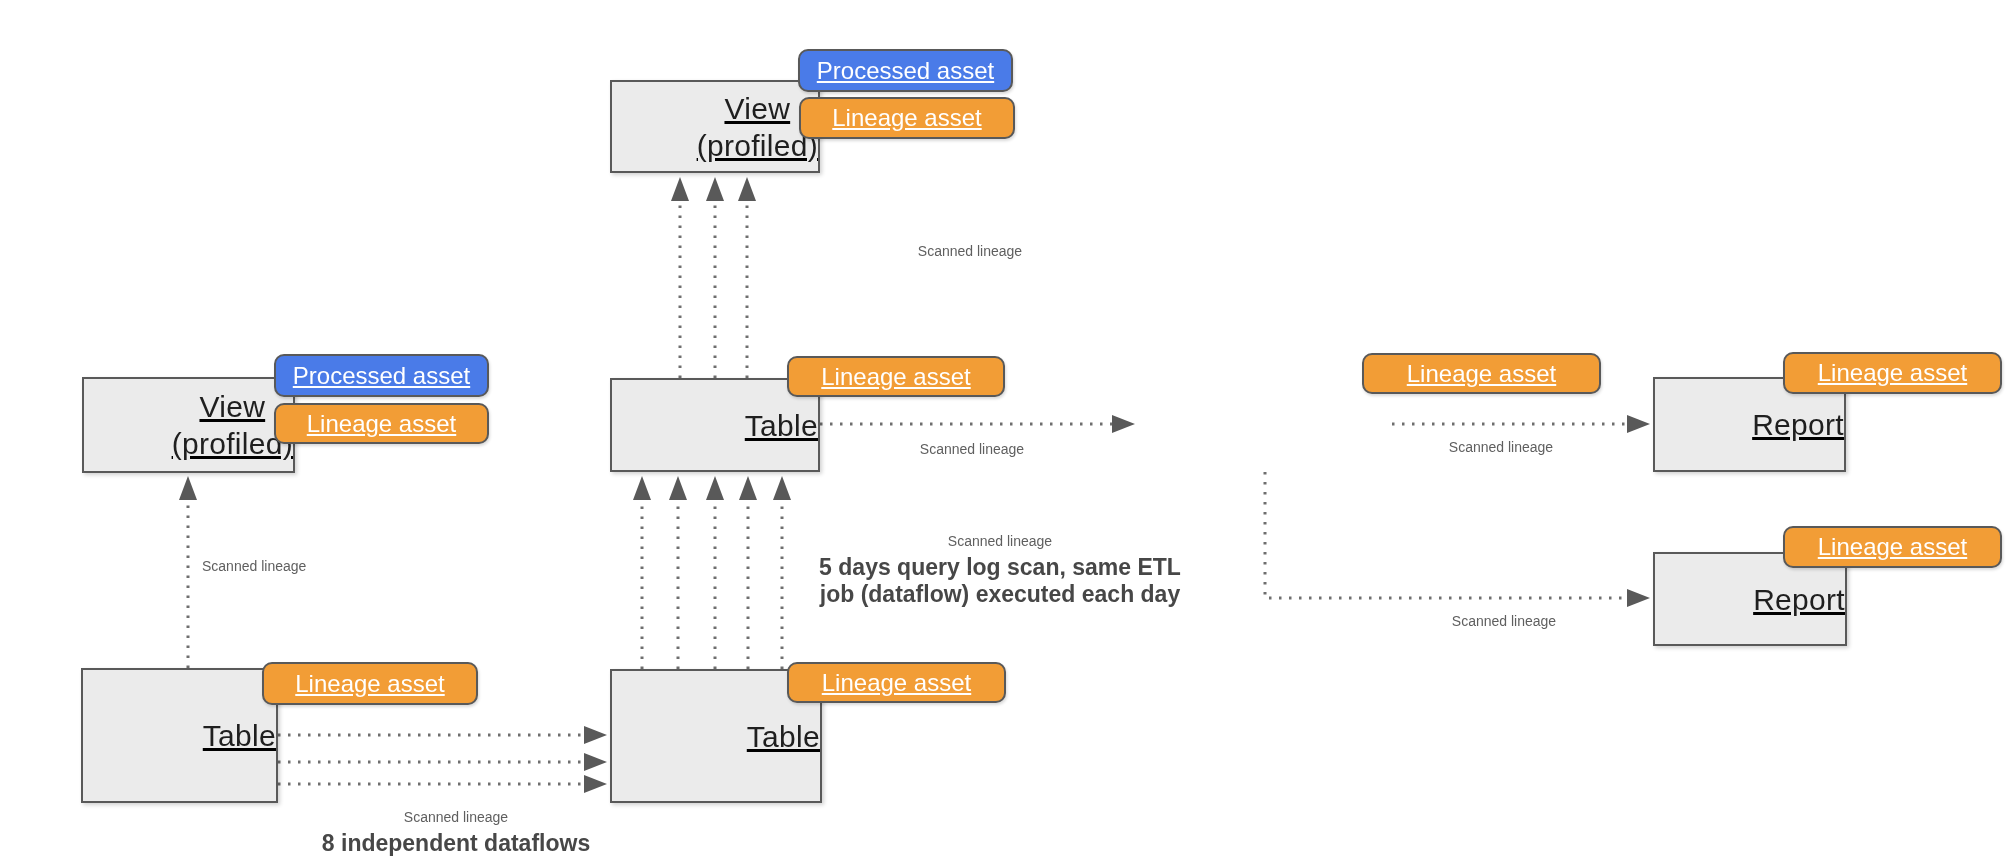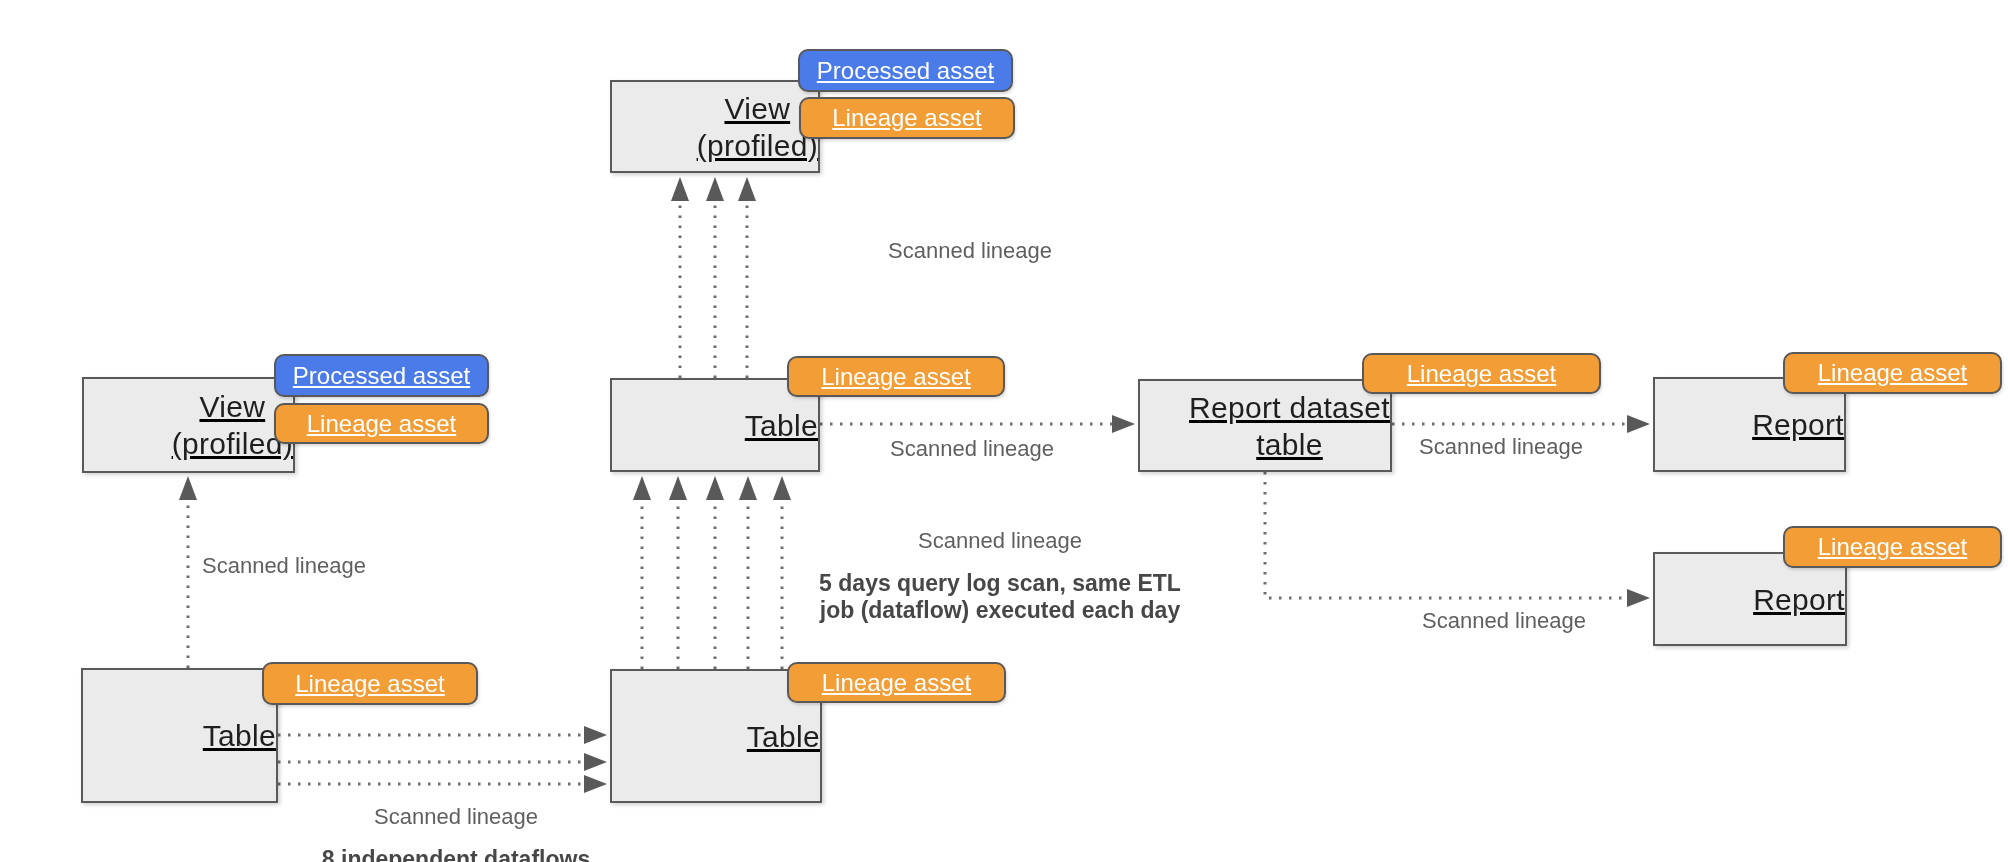--- a/index.html
+++ b/index.html
@@ -51,30 +51,30 @@
   .badge.processed{background:var(--processed-badge,#4a7be8);}
   .badge.lineage{background:var(--lineage-badge,#f29d36);text-align:center;}
   .caption{
     position:absolute;
     z-index:4;
     text-align:center;
   }
   .caption.align-left{text-align:left;}
   .caption-line{
     color:var(--caption-text,#5f5f5f);
-    font-size:22px;
+    font-size:14px;
     line-height:26px;
     white-space:pre-line;
   }
   .caption-line.bold{
     color:var(--caption-bold-text,#474747);
     font-size:23px;
     font-weight:700;
   }
-  .caption-line.tall{line-height:27px;margin-top:16px;}
+  .caption-line.tall{line-height:27px;}
 </style>
 </head>
 <body>
 
 <div class="canvas">
 
   <svg class="connectors" width="2008" height="862" viewBox="0 0 2008 862">
 
     <g>
       <path class="dotted" d="M680 378 L680 202"></path>
@@ -143,24 +143,20 @@
   </div>
 
   <div class="node" style="left:81px;top:668px;width:197px;height:135px">
     <span class="node-label">Table</span>
   </div>
 
   <div class="node" style="left:610px;top:669px;width:212px;height:134px">
     <span class="node-label">Table</span>
   </div>
 
-  <div class="node" style="left:1138px;top:379px;width:254px;height:93px">
-    <span class="node-label">Report dataset
-table</span>
-  </div>
 
   <div class="node" style="left:1653px;top:377px;width:193px;height:95px">
     <span class="node-label">Report</span>
   </div>
 
   <div class="node" style="left:1653px;top:552px;width:194px;height:94px">
     <span class="node-label">Report</span>
   </div>
 
   <div class="badge processed" style="left:798px;top:49px;width:215px;height:43px">Processed asset</div>

